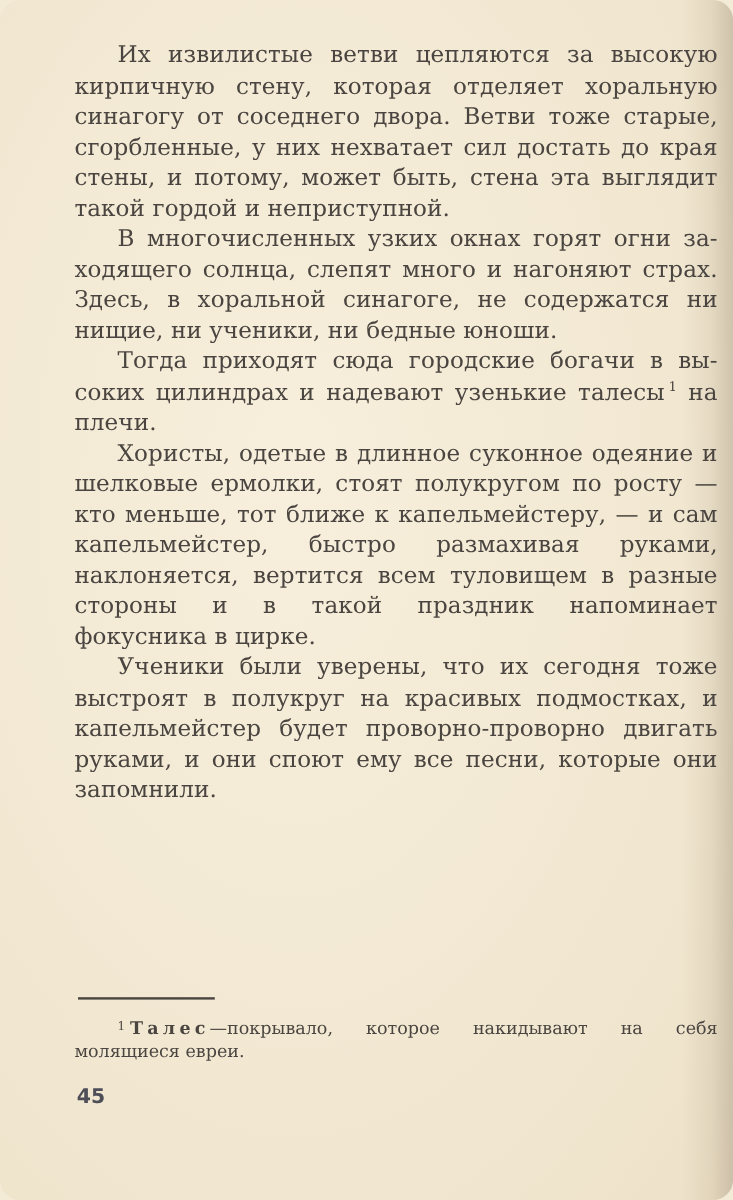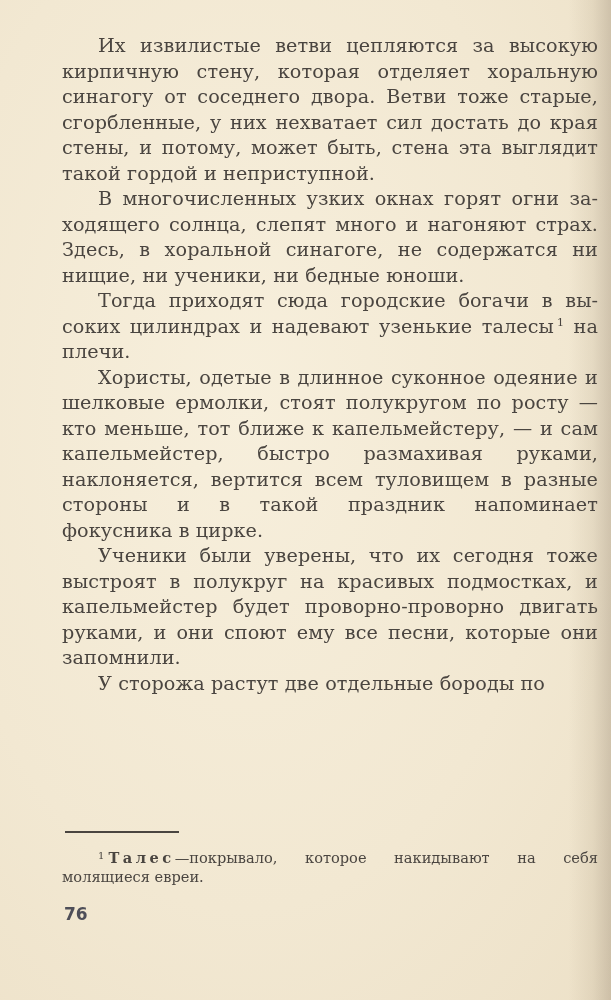--- a/index.html
+++ b/index.html
@@ -14,20 +14,21 @@
     }
     .page {
       position: relative;
       width: 611px;
       height: 1000px;
       background:
         linear-gradient(90deg, rgba(0,0,0,0) 0%, rgba(0,0,0,0) 93%, rgba(120,100,70,0.10) 97%, rgba(90,70,50,0.22) 100%),
         radial-gradient(ellipse at 40% 40%, #f7efdc 0%, #f2e8d2 60%, #ede1c8 100%);
       font-family: "DejaVu Serif", "Liberation Serif", serif;
       color: #4a4540;
+      border-radius: 17px;
     }
     .body-text {
       position: absolute;
       left: 62px;
       top: 33px;
       width: 536px;
       font-size: 19.2px;
       line-height: 25.5px;
       letter-spacing: 0.1px;
       text-align: justify;
@@ -88,24 +89,23 @@
 <body>
 
 <div class="page">
 
   <div class="body-text">
     <p>Их извилистые ветви цепляются за высокую кирпичную стену, которая отделяет хоральную синагогу от соседнего двора. Ветви тоже старые, сгорбленные, у них нехватает сил достать до края стены, и потому, может быть, стена эта вы­глядит такой гордой и неприступной.</p>
     <p>В многочисленных узких окнах горят огни за­ходящего солнца, слепят много и нагоняют страх. Здесь, в хоральной синагоге, не содержат­ся ни нищие, ни ученики, ни бедные юноши.</p>
     <p><span>Тогда приходят сюда городские богачи в вы­соких цилиндрах и надевают узенькие талесы</span><sup class="fn-mark">1</sup><span> на плечи.</span></p>
     <p>Хористы, одетые в длинное суконное одея­ние и шелковые ермолки, стоят полукругом по росту — кто меньше, тот ближе к капельмей­стеру, — и сам капельмейстер, быстро размахи­вая руками, наклоняется, вертится всем тулови­щем в разные стороны и в такой праздник напо­минает фокусника в цирке.</p>
     <p>Ученики были уверены, что их сегодня тоже выстроят в полукруг на красивых подмостках, и капельмейстер будет проворно-проворно двигать руками, и они споют ему все песни, которые они запомнили.</p>
-    <p>У сторожа растут две отдельные бороды по</p>
   </div>
 
   <div class="rule"></div>
 
   <div class="footnote">
     <p><span class="fn-num">1</span><span class="term">Талес</span><span>—покрывало, которое накидывают на себя молящиеся евреи.</span></p>
   </div>
 
-  <div class="page-number">76</div>
+  <div class="page-number">45</div>
 
 </div>
 
 </body></html>

